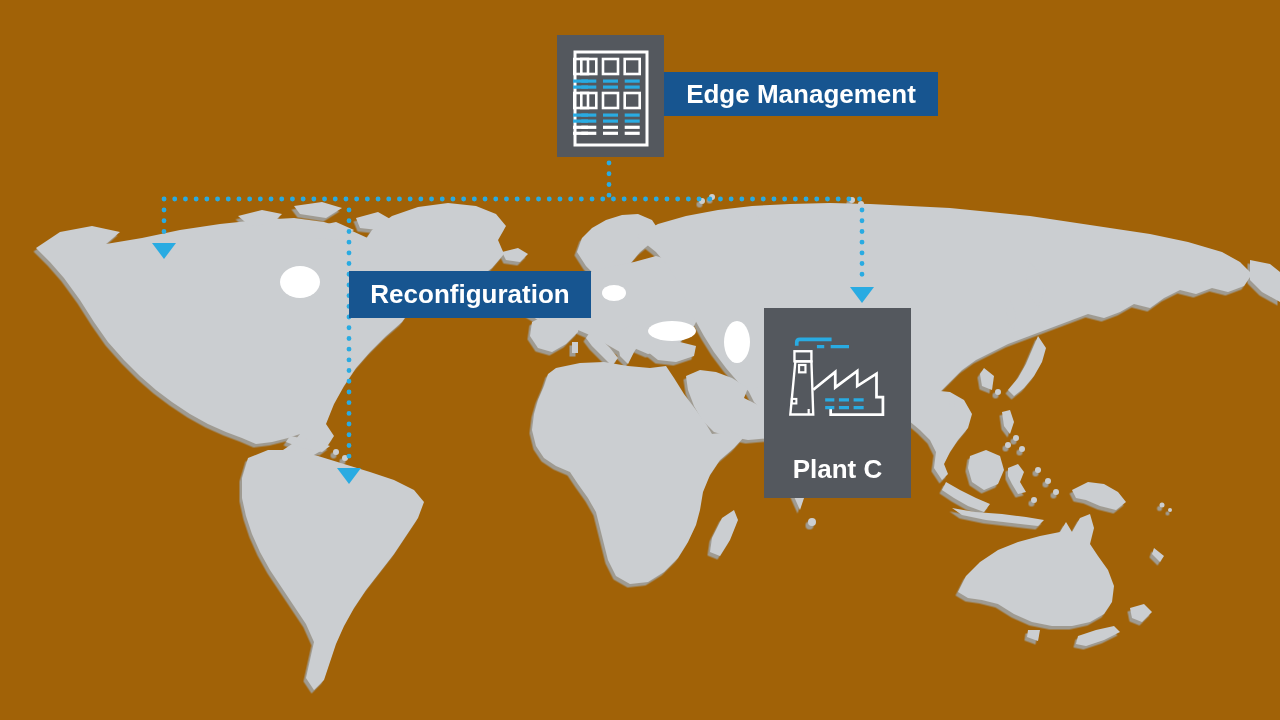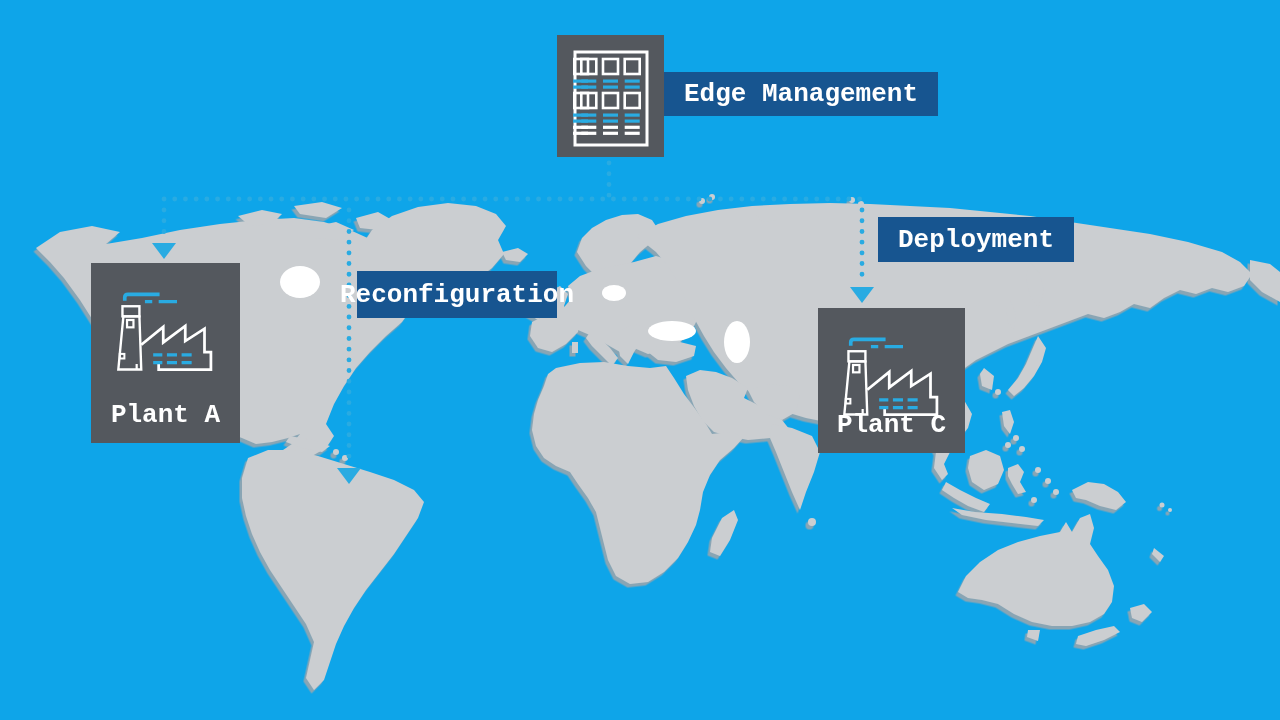--- a/index.html
+++ b/index.html
@@ -4,22 +4,22 @@
 <style>
   :root{
     --blue:#175590;
     --cyan:#29abe2;
     --boxgray:#54585e;
     --mapgray:#cbced1;
     --white:#ffffff;
   }
   html,body{margin:0;padding:0;background:#fff;}
   .stage{
-    position:relative;width:1280px;height:720px;overflow:hidden;background:#0ea5e9;
-    font-family:Liberation Mono, monospace;
+    position:relative;width:1280px;height:720px;overflow:hidden;background:#a16207;
+    font-family:Liberation Sans, sans-serif;
   }
   .map-svg{position:absolute;left:0;top:0;z-index:1;}
   .lines-svg{position:absolute;left:0;top:0;z-index:2;}
   .land{fill:var(--mapgray);}
   .sea{fill:#ffffff;}
   .dot-line{stroke:var(--cyan);stroke-width:4.8;stroke-linecap:round;stroke-dasharray:0.1 10.6;fill:none;}
   .arrow{fill:var(--cyan);}
   .node{position:absolute;background:var(--boxgray);z-index:3;}
   .flow-label{
     position:absolute;background:var(--blue);color:#fff;z-index:4;
@@ -188,35 +188,26 @@
 
   <div class="node" style="left:557px;top:35px;width:107px;height:122px">
     <svg class="hub-icon-svg" viewBox="0 0 76 97">
         <use href="#edge-sym"></use>
       </svg>
   </div>
   <div class="flow-label" style="left:664px;top:72px;width:274px;height:44px">
     <span>Edge Management</span>
   </div>
 
-  <div class="flow-label" style="left:357px;top:271px;width:200px;height:47px">
+  <div class="flow-label" style="left:349px;top:271px;width:242px;height:47px">
     <span>Reconfiguration</span>
   </div>
-  <div class="flow-label" style="left:878px;top:217px;width:196px;height:45px">
-    <span>Deployment</span>
-  </div>
-
-  <div class="node" style="left:91px;top:263px;width:149px;height:180px">
-    <svg class="factory-svg" viewBox="0 0 110 96">
-        <use href="#factory-sym"></use>
-      </svg>
-    <div class="plant-label">Plant A</div>
-  </div>
-
-
-  <div class="node" style="left:818px;top:308px;width:147px;height:145px">
+
+
+
+  <div class="node" style="left:764px;top:308px;width:147px;height:190px">
     <svg class="factory-svg" viewBox="0 0 110 96">
         <use href="#factory-sym"></use>
       </svg>
     <div class="plant-label">Plant C</div>
   </div>
 
 </div>
 
 </body></html>

